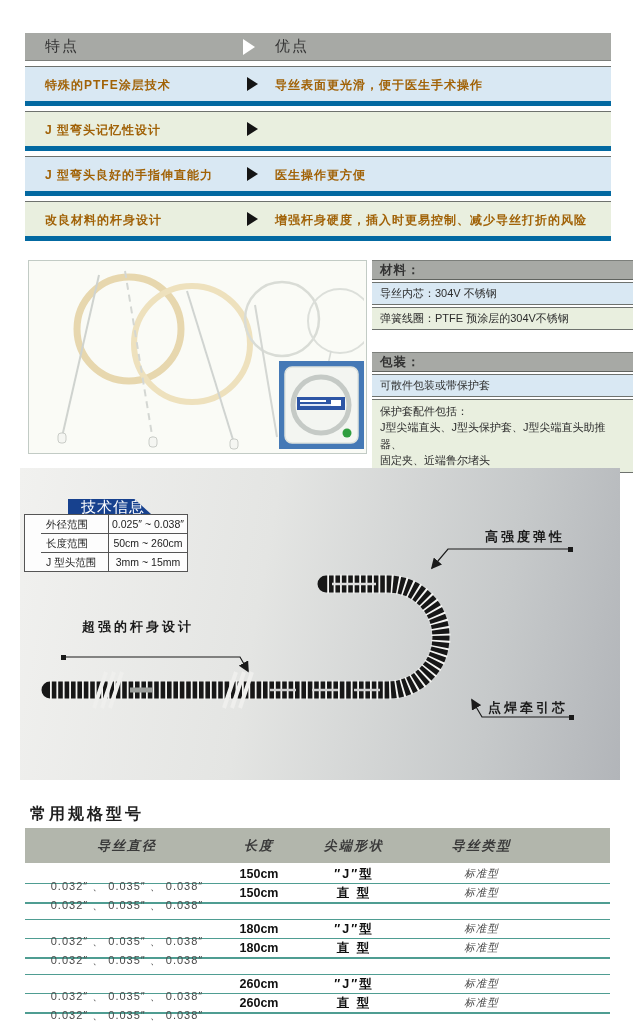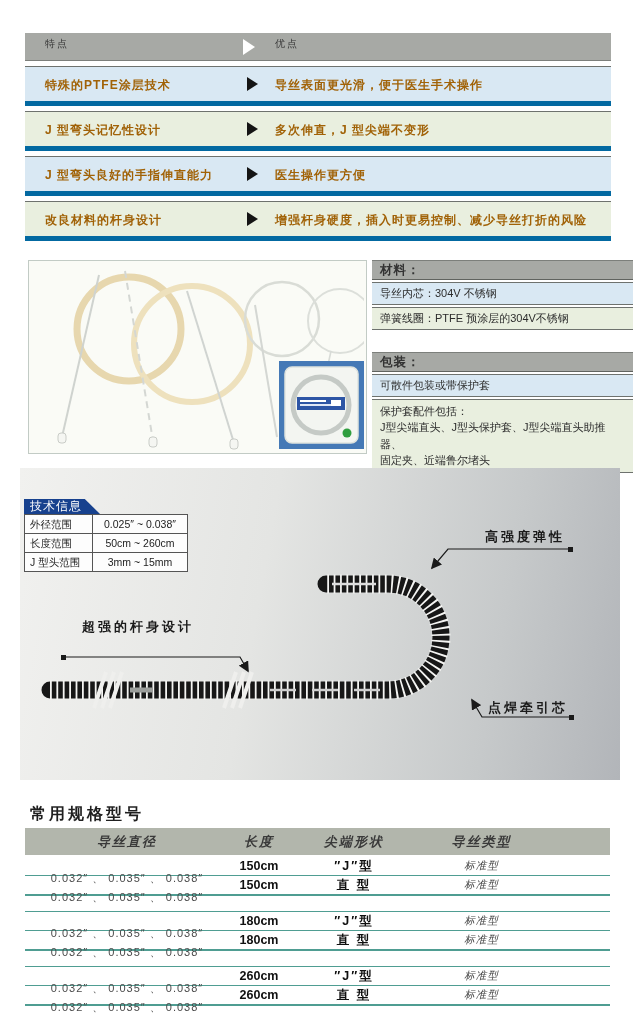--- a/index.html
+++ b/index.html
@@ -4,21 +4,21 @@
 <style>
   html,body{margin:0;padding:0;background:#fff;}
   .page{
     position:relative;width:635px;height:1029px;background:#ffffff;
     font-family:"Liberation Sans","DejaVu Sans",sans-serif;color:#2e2e2e;overflow:hidden;
   }
   
   .feat{position:absolute;left:25px;top:33px;width:586px;}
   .feat-header{
     position:relative;height:27px;background:#a7a9a5;border-bottom:1px solid #7c7f7b;
-    font-size:10px;color:#343434;letter-spacing:2px;
+    font-size:15px;color:#343434;letter-spacing:2px;
   }
   .feat-header .fh-left{position:absolute;left:20px;top:4px;}
   .feat-header .fh-right{position:absolute;left:250px;top:4px;}
   .tri{position:absolute;width:0;height:0;}
   .tri-white{left:218px;top:6px;border-left:12px solid #ffffff;border-top:8px solid transparent;border-bottom:8px solid transparent;}
   .feat-row{
     position:relative;height:34px;margin-top:5px;
     border-top:1px solid #6e726e;border-bottom:5px solid #0369a1;
     font-size:12px;color:#a16207;font-weight:bold;
   }
@@ -44,42 +44,42 @@
   .panel-row.blue{background:#d9e8f3;}
   .panel-row.green{background:#e9efdf;}
   .panel-row .kit-line{display:block;line-height:1.5;}
   
   .diagram{
     position:absolute;left:20px;top:468px;width:600px;height:312px;
     background:linear-gradient(100deg,#f1f1ef 0%,#e4e5e3 40%,#c6c9ca 78%,#b2b5b9 100%);
   }
   .tech{position:absolute;left:4px;top:31px;width:164px;font-size:10.5px;}
   .tech-tab{
-    width:70px;height:15px;background:#17418e;color:#fff;line-height:15px;padding-left:6px;
-    clip-path:polygon(0 0,80% 0,100% 100%,0 100%);font-size:12px;letter-spacing:1px;
-  }
-  .tech-table{border:1px solid #555;background:#fdfdfd;}
+    width:70px;height:15px;background:#17418e;color:#fff;line-height:15px;padding-left:13px;
+    clip-path:polygon(0 0,80% 0,100% 100%,0 100%);font-size:15px;letter-spacing:1px;margin-left:44px;
+  }
+  .tech-table{border:1px solid #555;background:#fdfdfd;padding-left:16px;}
   .tech-row{display:flex;height:18px;line-height:18px;}
   .tech-row + .tech-row{border-top:1px solid #555;}
   .tech-label{width:62px;border-right:1px solid #555;padding-left:5px;color:#222;}
   .tech-value{flex:1;text-align:center;color:#222;}
   .wire-svg{position:absolute;left:0;top:0;}
   .dlabel{position:absolute;font-size:13px;font-weight:bold;color:#1b1b1b;letter-spacing:3px;white-space:nowrap;}
   .dlabel-elastic{left:465px;top:60px;}
   .dlabel-shaft{left:46px;top:150px;margin-left:16px;}
   .dlabel-core{left:468px;top:231px;}
   
   .spec-title{
     position:absolute;left:30px;top:804px;
     font-family:"Liberation Serif","DejaVu Serif",serif;font-weight:bold;font-size:16px;
     color:#1f1f1f;letter-spacing:3px;
   }
   .spec{position:absolute;left:25px;top:828px;width:585px;}
   .spec-header{
-    display:flex;height:27px;align-items:center;background:#b2b6ac;
+    display:flex;height:35px;align-items:center;background:#b2b6ac;
     font-family:"Liberation Serif","DejaVu Serif",serif;font-style:italic;font-weight:bold;
     font-size:13px;color:#3a3a3a;letter-spacing:2px;
   }
   .c1{width:204px;text-align:center;}
   .c2{width:60px;text-align:center;}
   .c3{width:130px;text-align:center;}
   .c4{width:125px;text-align:center;}
   .spec-group{margin-top:2px;border-bottom:2px solid #4f9d92;}
   .spec-group.gap{margin-top:15px;border-top:1px solid #4f9d92;}
   .spec-row{display:flex;height:18px;align-items:center;}
@@ -101,21 +101,20 @@
       <span class="fh-right">优点</span>
     </div>
     <div class="feat-row blue">
       <span class="f-text">特殊的PTFE涂层技术</span>
       <span class="tri tri-black"></span>
       <span class="a-text">导丝表面更光滑，便于医生手术操作</span>
     </div>
     <div class="feat-row green">
       <span class="f-text">J 型弯头记忆性设计</span>
       <span class="tri tri-black"></span>
-      <span class="a-text">多次伸直，J 型尖端不变形</span>
     </div>
     <div class="feat-row blue">
       <span class="f-text">J 型弯头良好的手指伸直能力</span>
       <span class="tri tri-black"></span>
       <span class="a-text">医生操作更方便</span>
     </div>
     <div class="feat-row green">
       <span class="f-text">改良材料的杆身设计</span>
       <span class="tri tri-black"></span>
       <span class="a-text">增强杆身硬度，插入时更易控制、减少导丝打折的风险</span>

